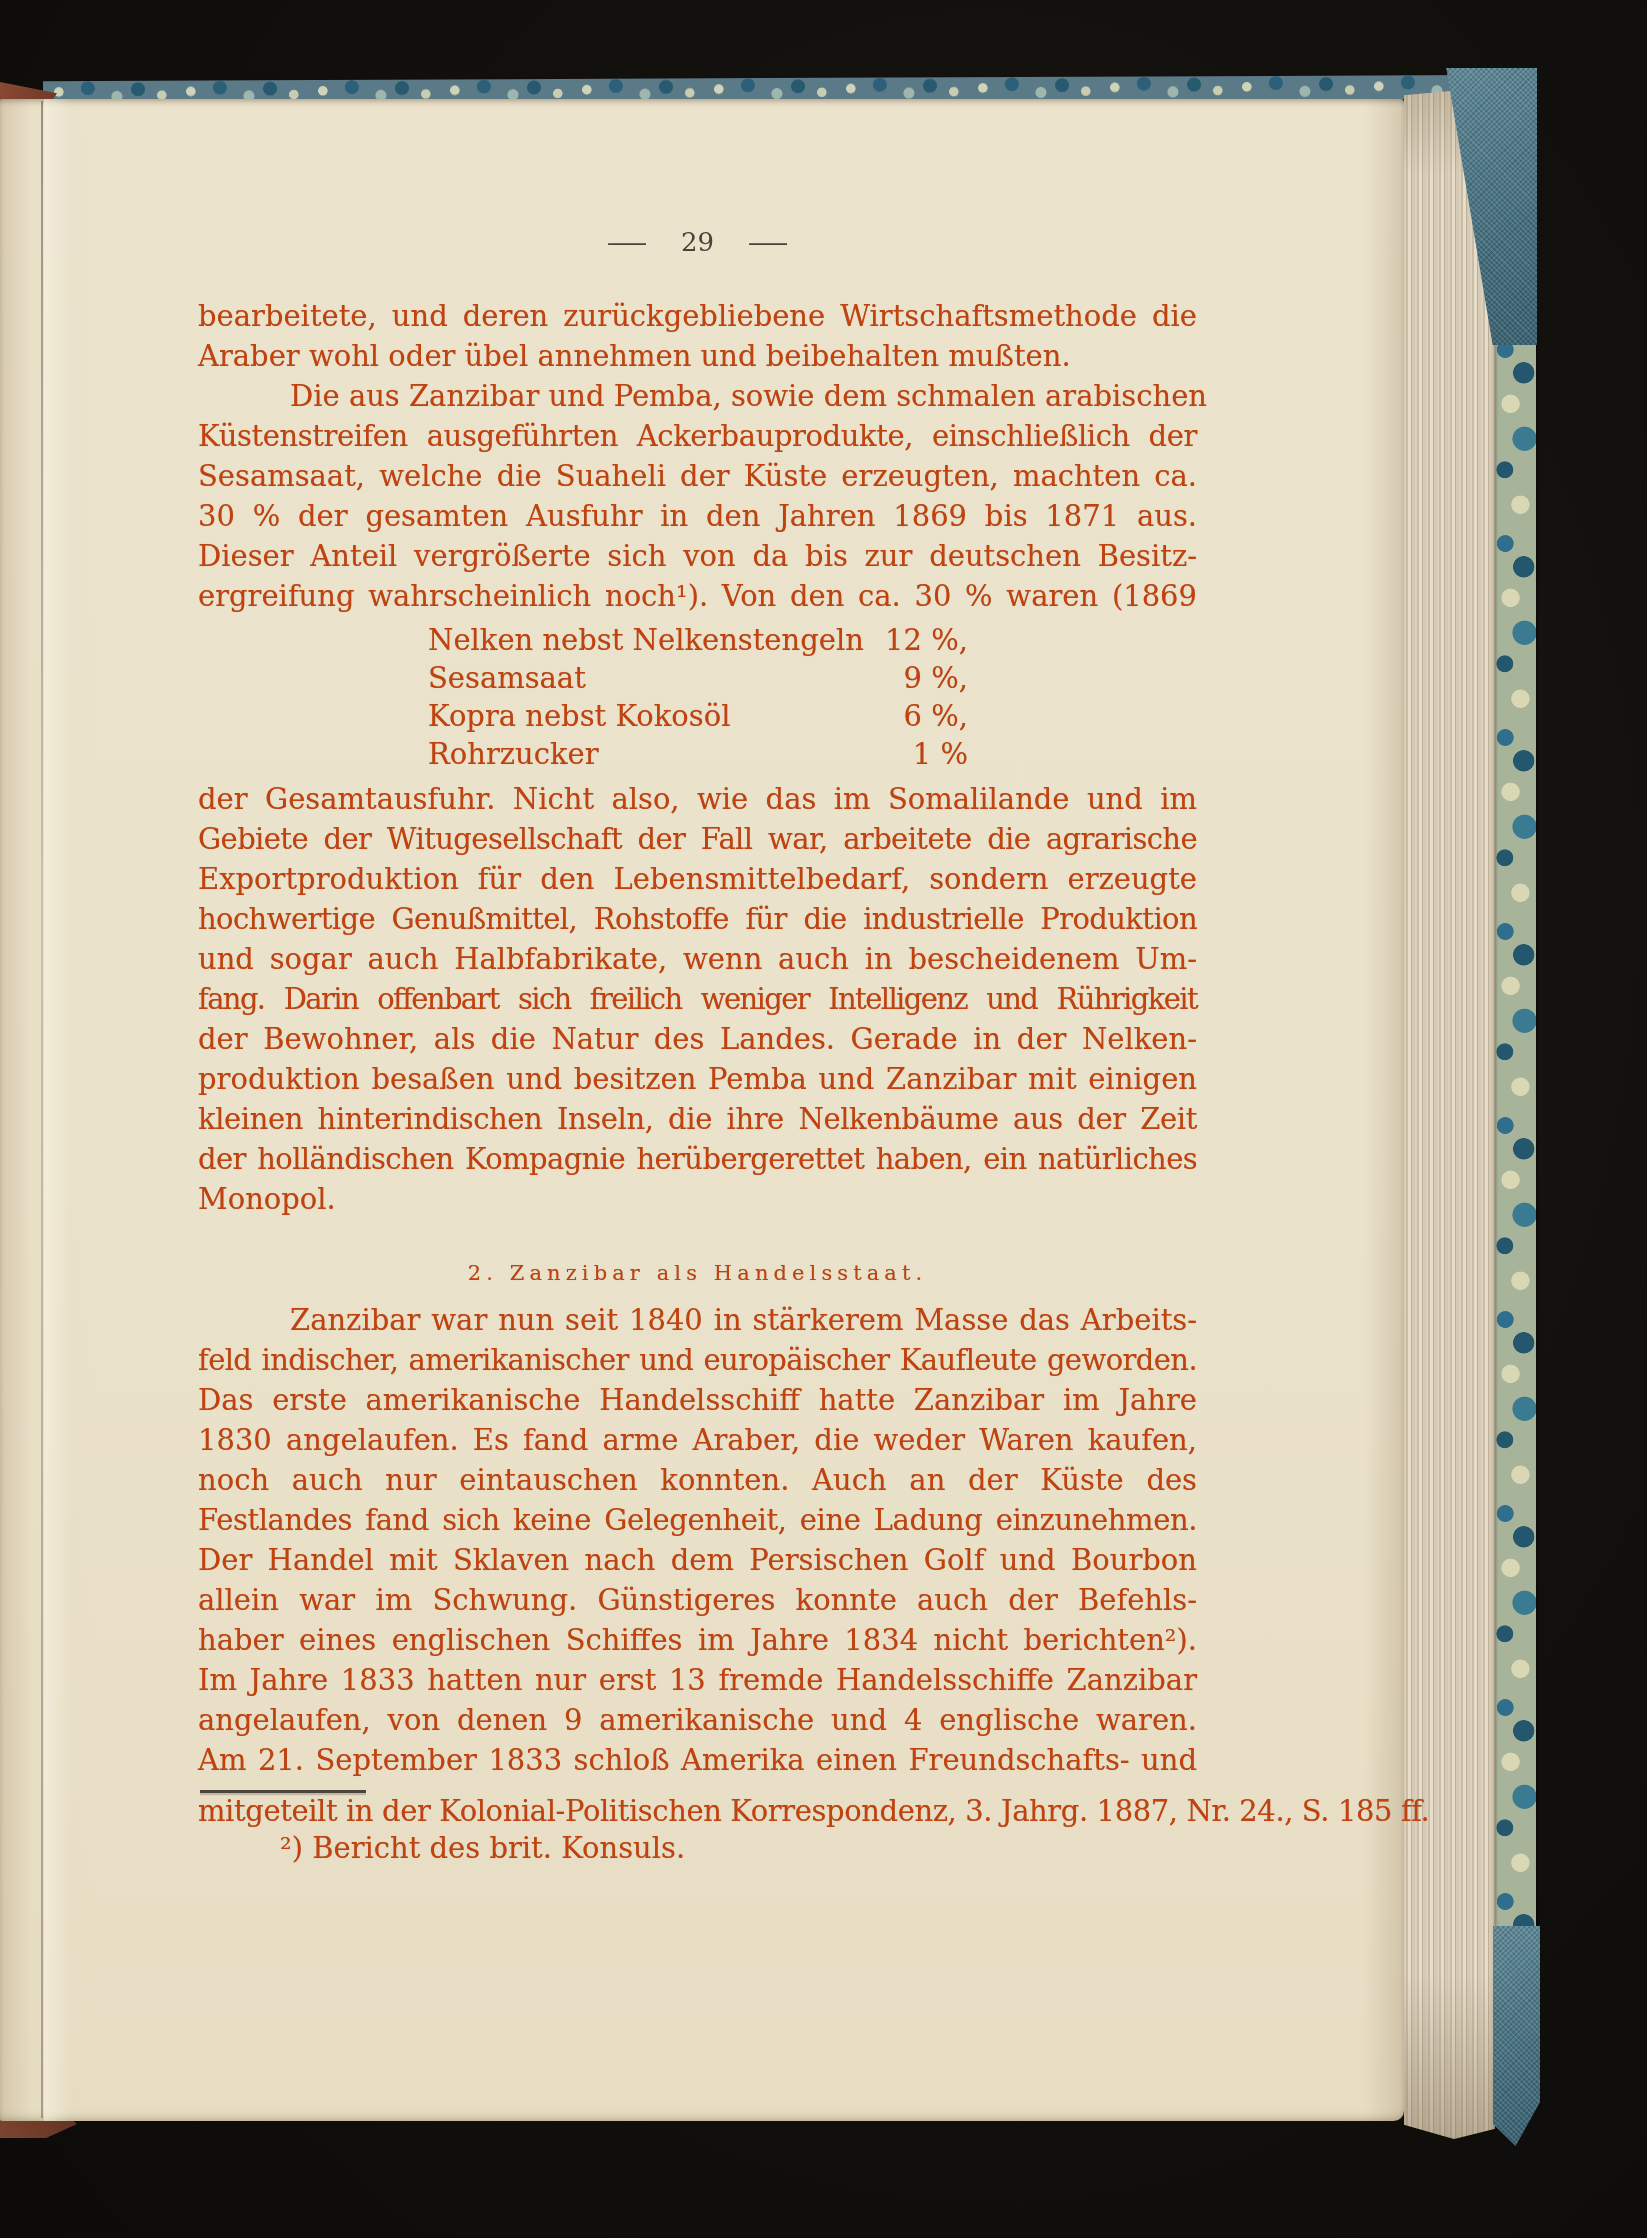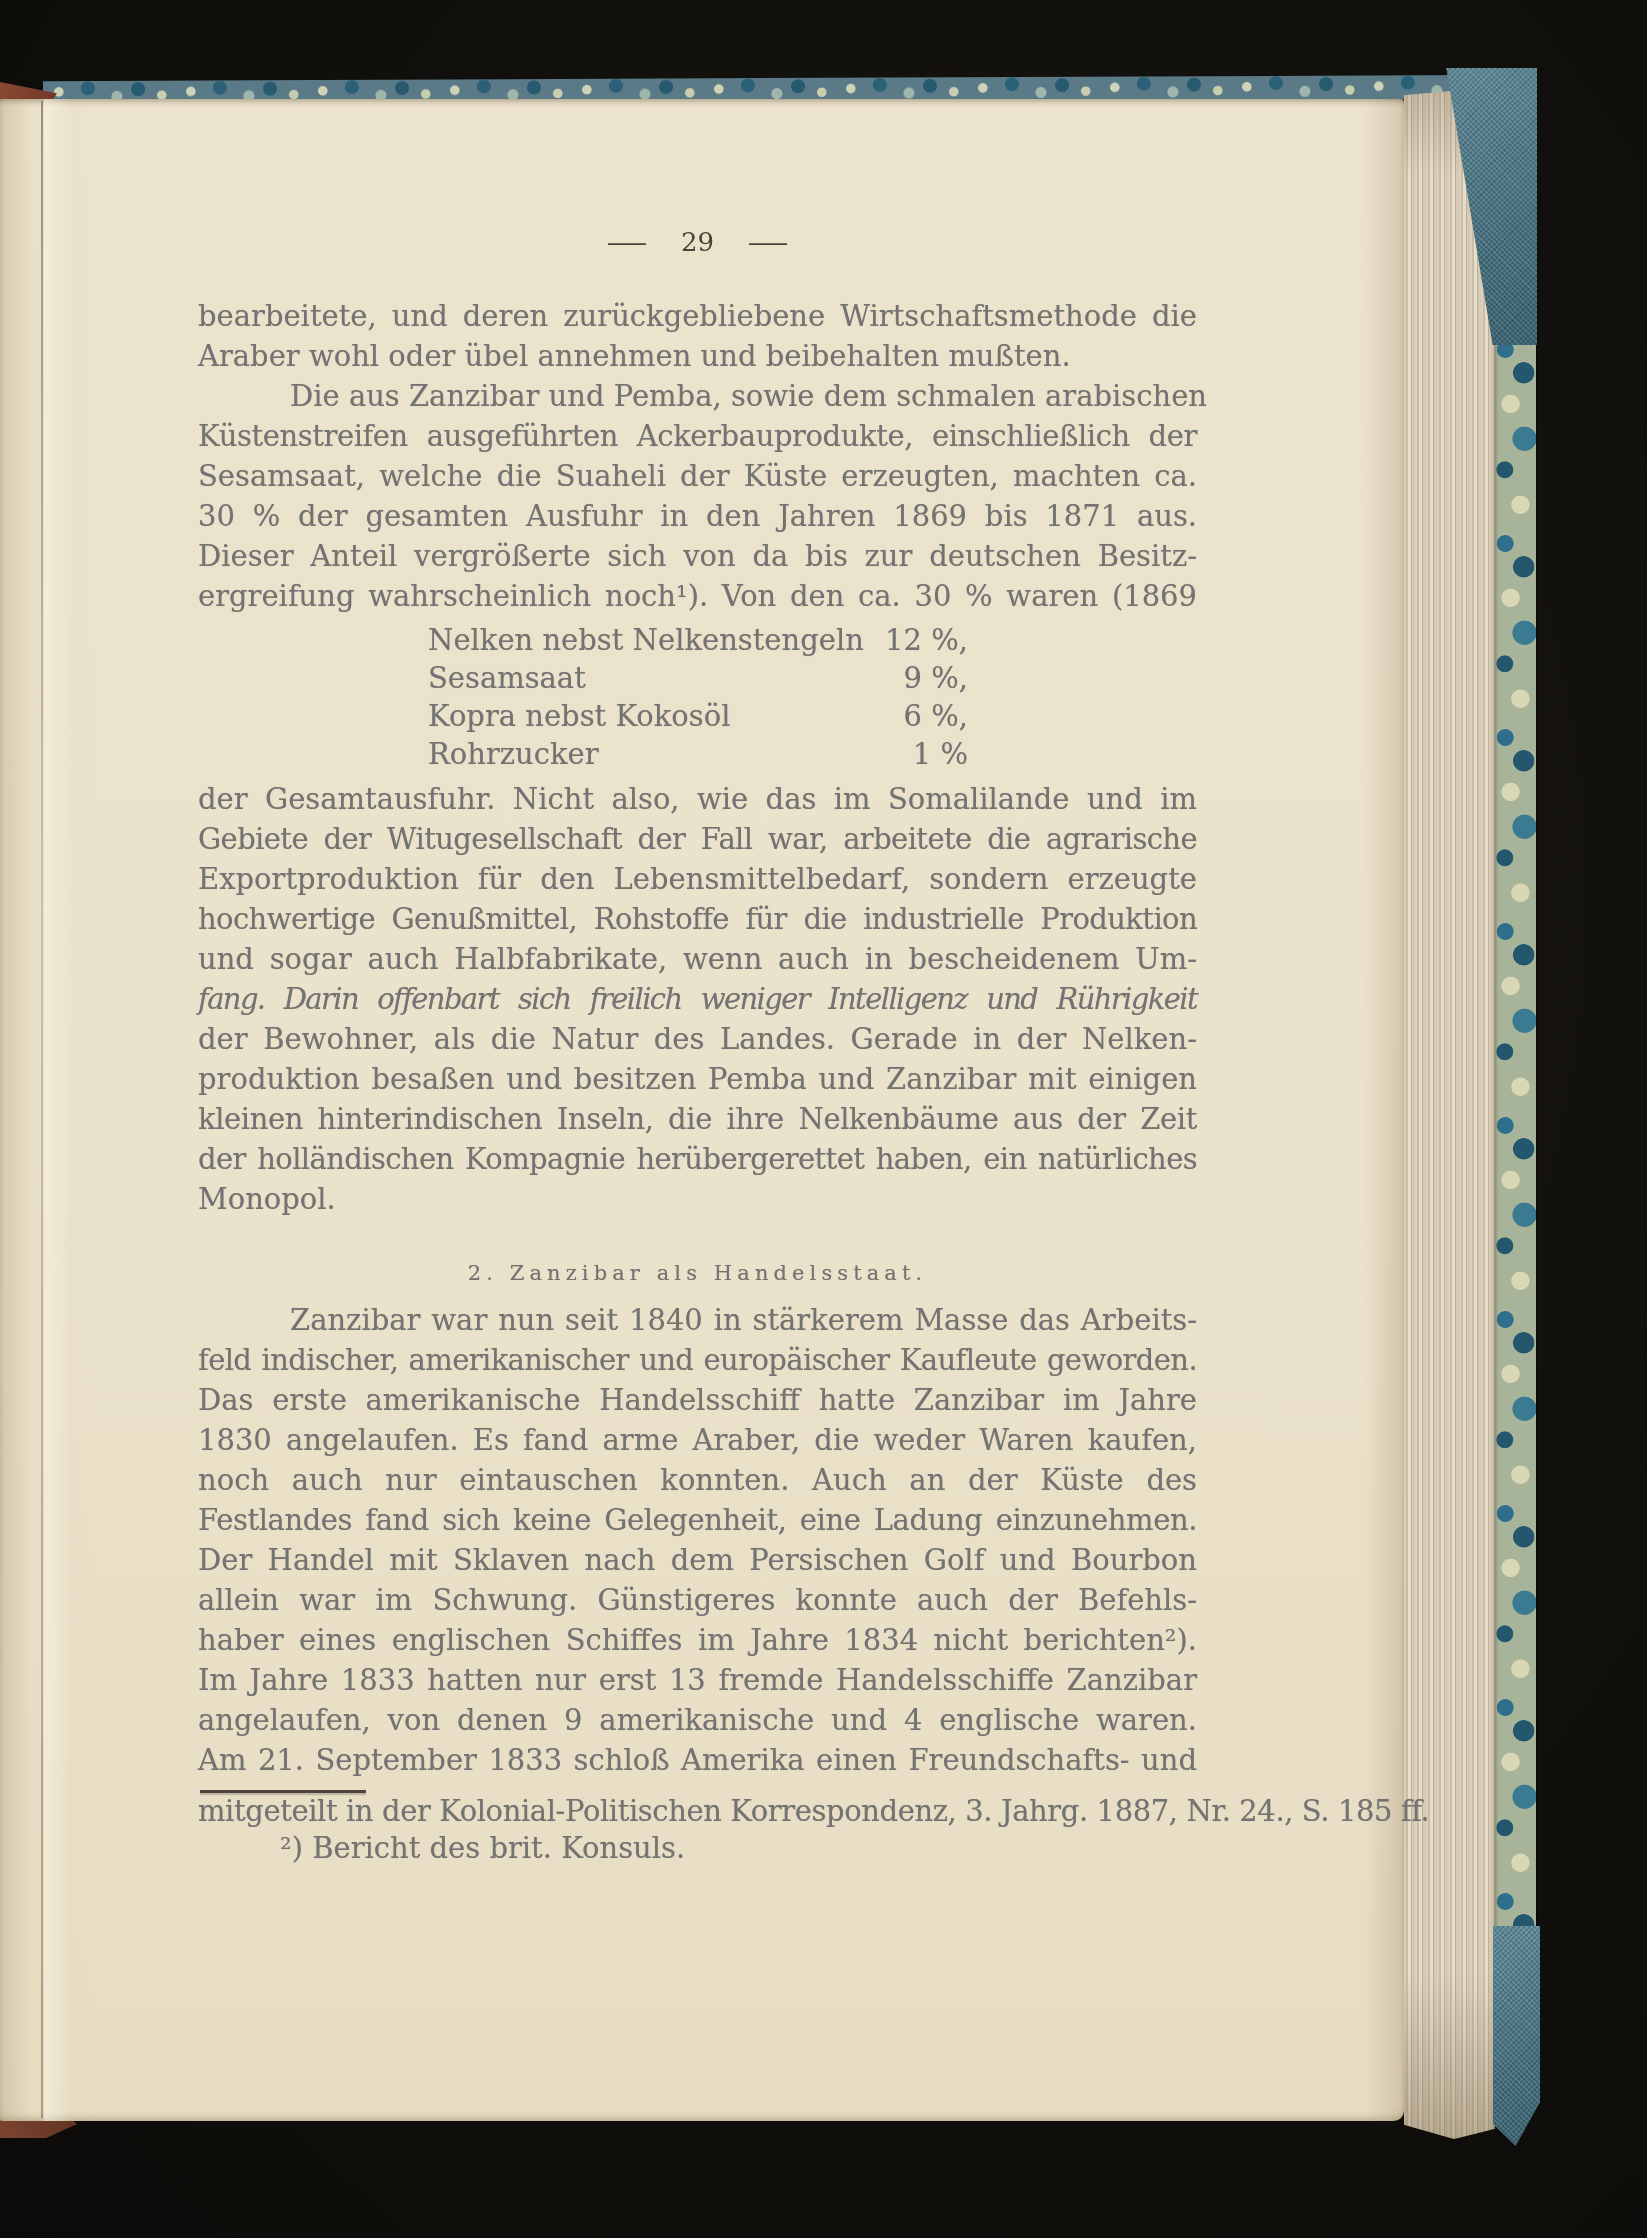--- a/index.html
+++ b/index.html
@@ -92,21 +92,21 @@
   }
   
   .pageno{
     position:absolute;left:198px;top:227px;width:999px;
     display:flex;justify-content:center;align-items:center;gap:41px;
     color:#4a433b;font-size:26px;
   }
   .pageno .dash{letter-spacing:0;transform:scaleX(1.6);}
   .text-col{
     position:absolute;left:198px;top:296px;width:999px;
-    color:#737373;font-size:29px;
+    color:#c2410c;font-size:29px;
     text-shadow:0 0 0.7px rgba(70,60,48,.35);
   }
   .ln{line-height:40px;min-height:40px;text-align:justify;text-align-last:justify;white-space:nowrap;}
   .ln.nl{text-align:center;text-align-last:left;}
   .ln.ind{padding-left:92px;}
   .list{margin:5px 0 0 230px;width:540px;}
   .list-row{height:38px;line-height:38px;display:flex;justify-content:space-between;}
   .list-row .val{text-align:right;}
   .heading{
     margin-top:34px;line-height:40px;height:40px;text-align:center;
@@ -166,21 +166,21 @@
       <div class="list-row">
         <span>Rohrzucker</span>
         <span class="val">1 %</span>
       </div>
     </div>
     <div class="ln" style="margin-top: 5.9px;">der Gesamtausfuhr.  Nicht also, wie das im Somalilande und im</div>
     <div class="ln" style="letter-spacing: -0.6px;">Gebiete der Witugesellschaft der Fall war, arbeitete die agrarische</div>
     <div class="ln">Exportproduktion für den Lebensmittelbedarf, sondern erzeugte</div>
     <div class="ln" style="letter-spacing: -0.6px;">hochwertige Genußmittel, Rohstoffe für die industrielle Produktion</div>
     <div class="ln">und sogar auch Halbfabrikate, wenn auch in bescheidenem Um-</div>
-    <div class="ln" style="letter-spacing: -1.6px; font-style: italic;">fang.  Darin offenbart sich freilich weniger Intelligenz und Rührigkeit</div>
+    <div class="ln" style="letter-spacing: -1.6px;">fang.  Darin offenbart sich freilich weniger Intelligenz und Rührigkeit</div>
     <div class="ln">der Bewohner, als die Natur des Landes.  Gerade in der Nelken-</div>
     <div class="ln">produktion besaßen und besitzen Pemba und Zanzibar mit einigen</div>
     <div class="ln" style="letter-spacing: -0.4px;">kleinen hinterindischen Inseln, die ihre Nelkenbäume aus der Zeit</div>
     <div class="ln" style="letter-spacing: -0.6px;">der holländischen Kompagnie herübergerettet haben, ein natürliches</div>
     <div class="ln nl">Monopol.</div>
     <div class="heading">2. Zanzibar als Handelsstaat.</div>
     <div class="ln ind" style="margin-top: 7.3px;">Zanzibar war nun seit 1840 in stärkerem Masse das Arbeits-</div>
     <div class="ln" style="letter-spacing: -0.6px;">feld indischer, amerikanischer und europäischer Kaufleute geworden.</div>
     <div class="ln">Das erste amerikanische Handelsschiff hatte Zanzibar im Jahre</div>
     <div class="ln">1830 angelaufen.  Es fand arme Araber, die weder Waren kaufen,</div>

